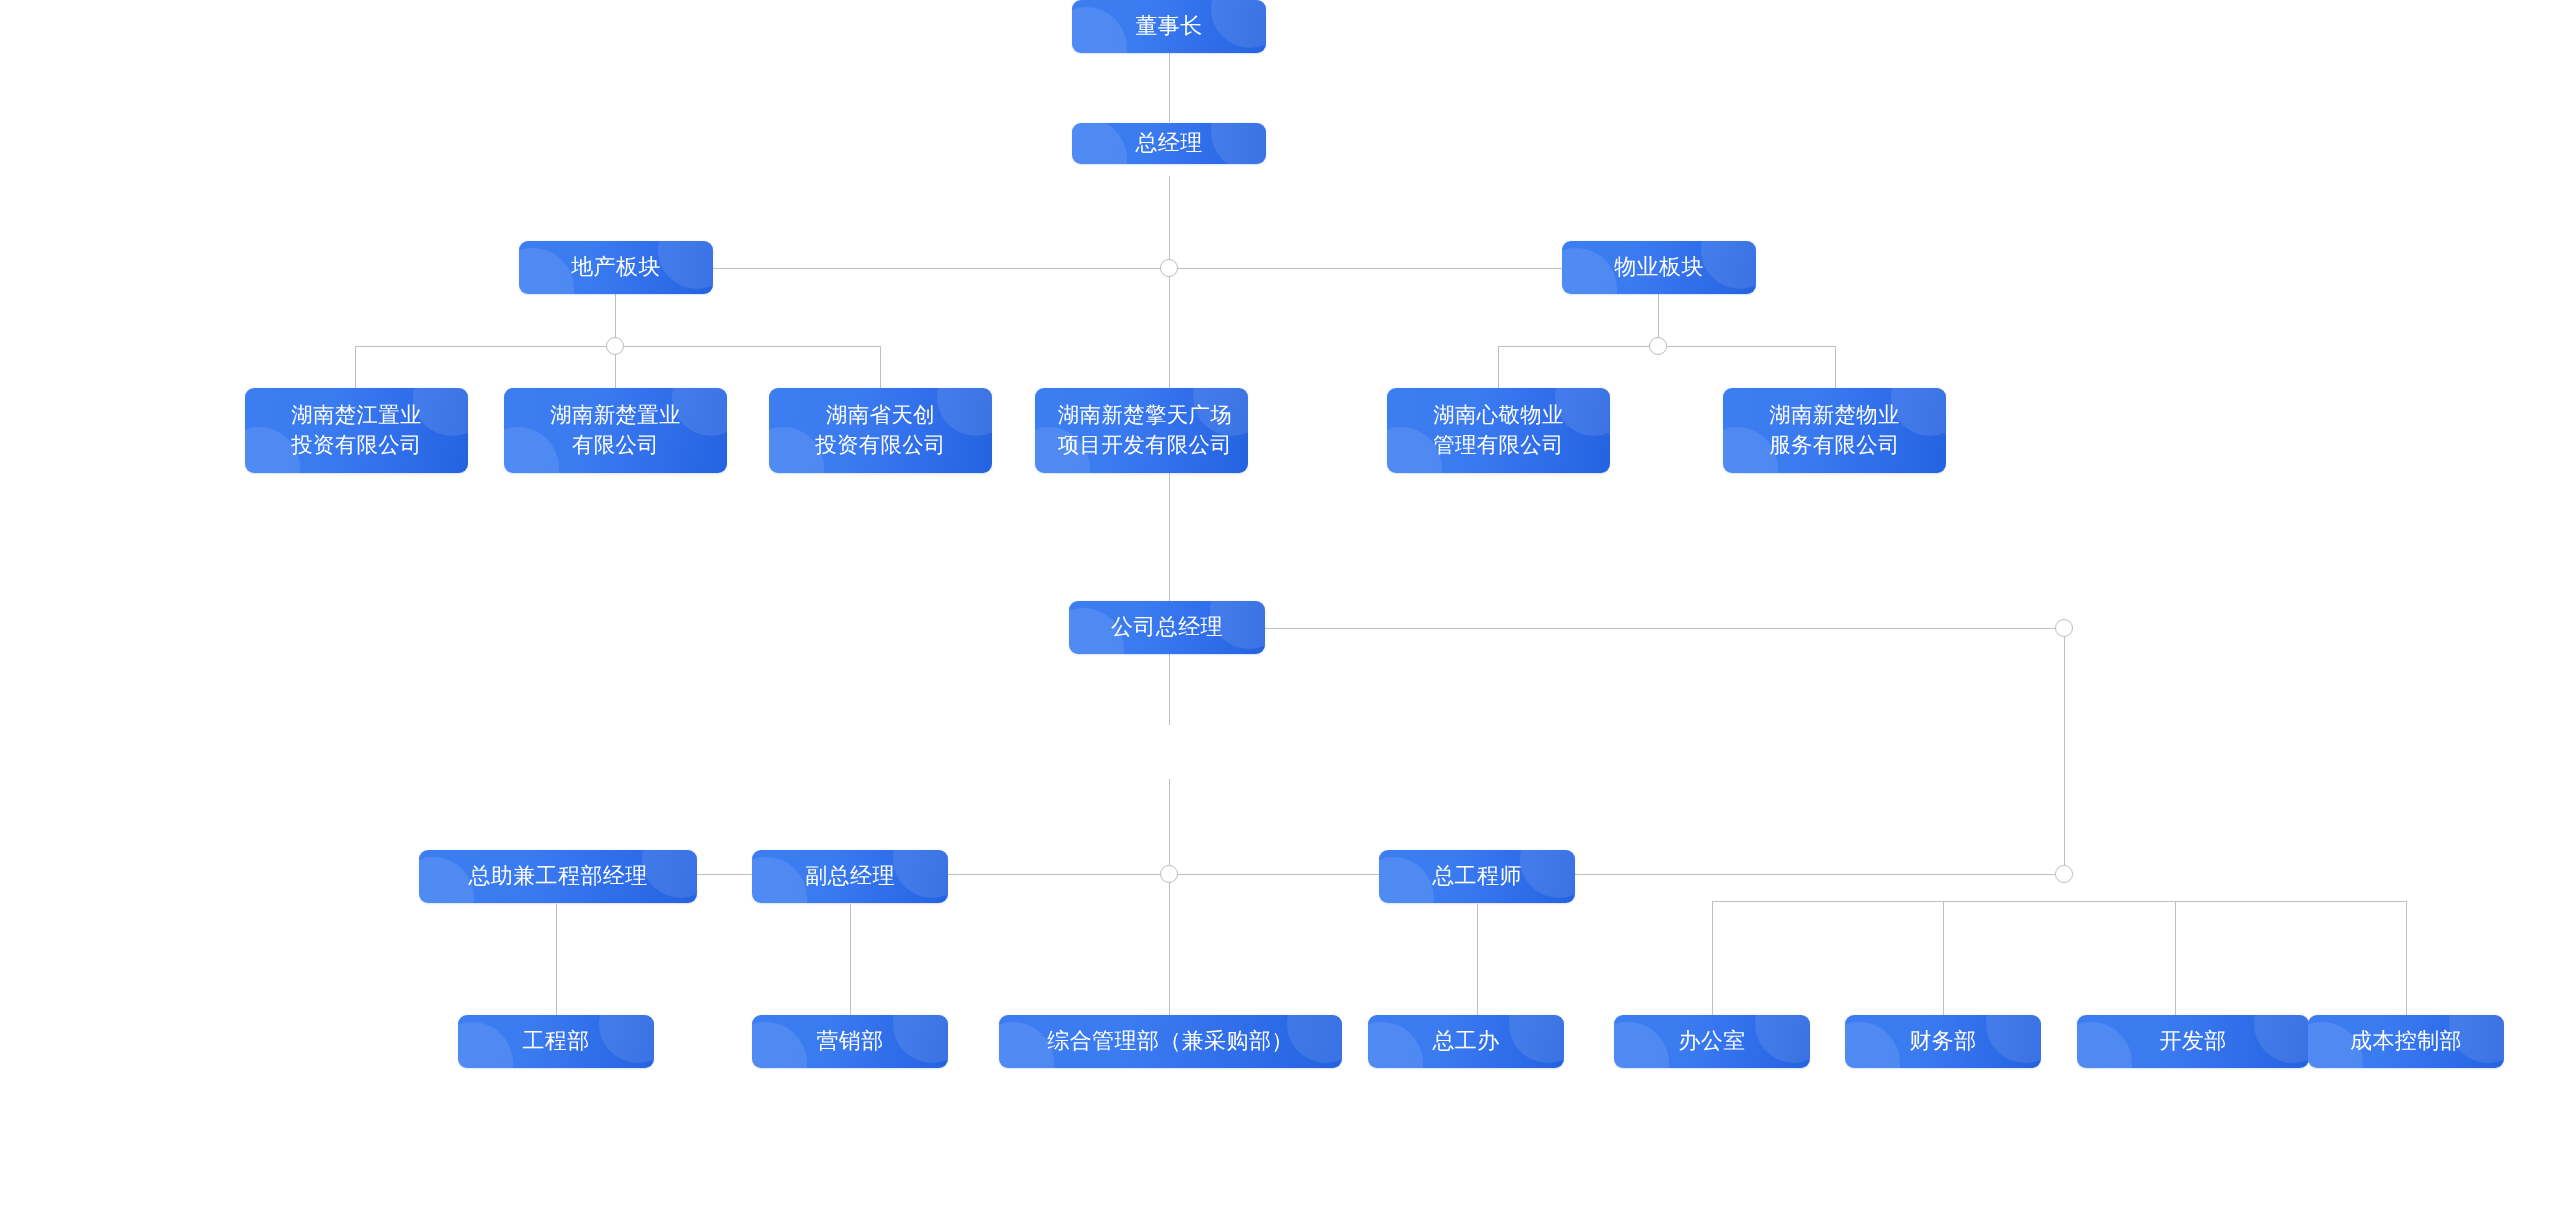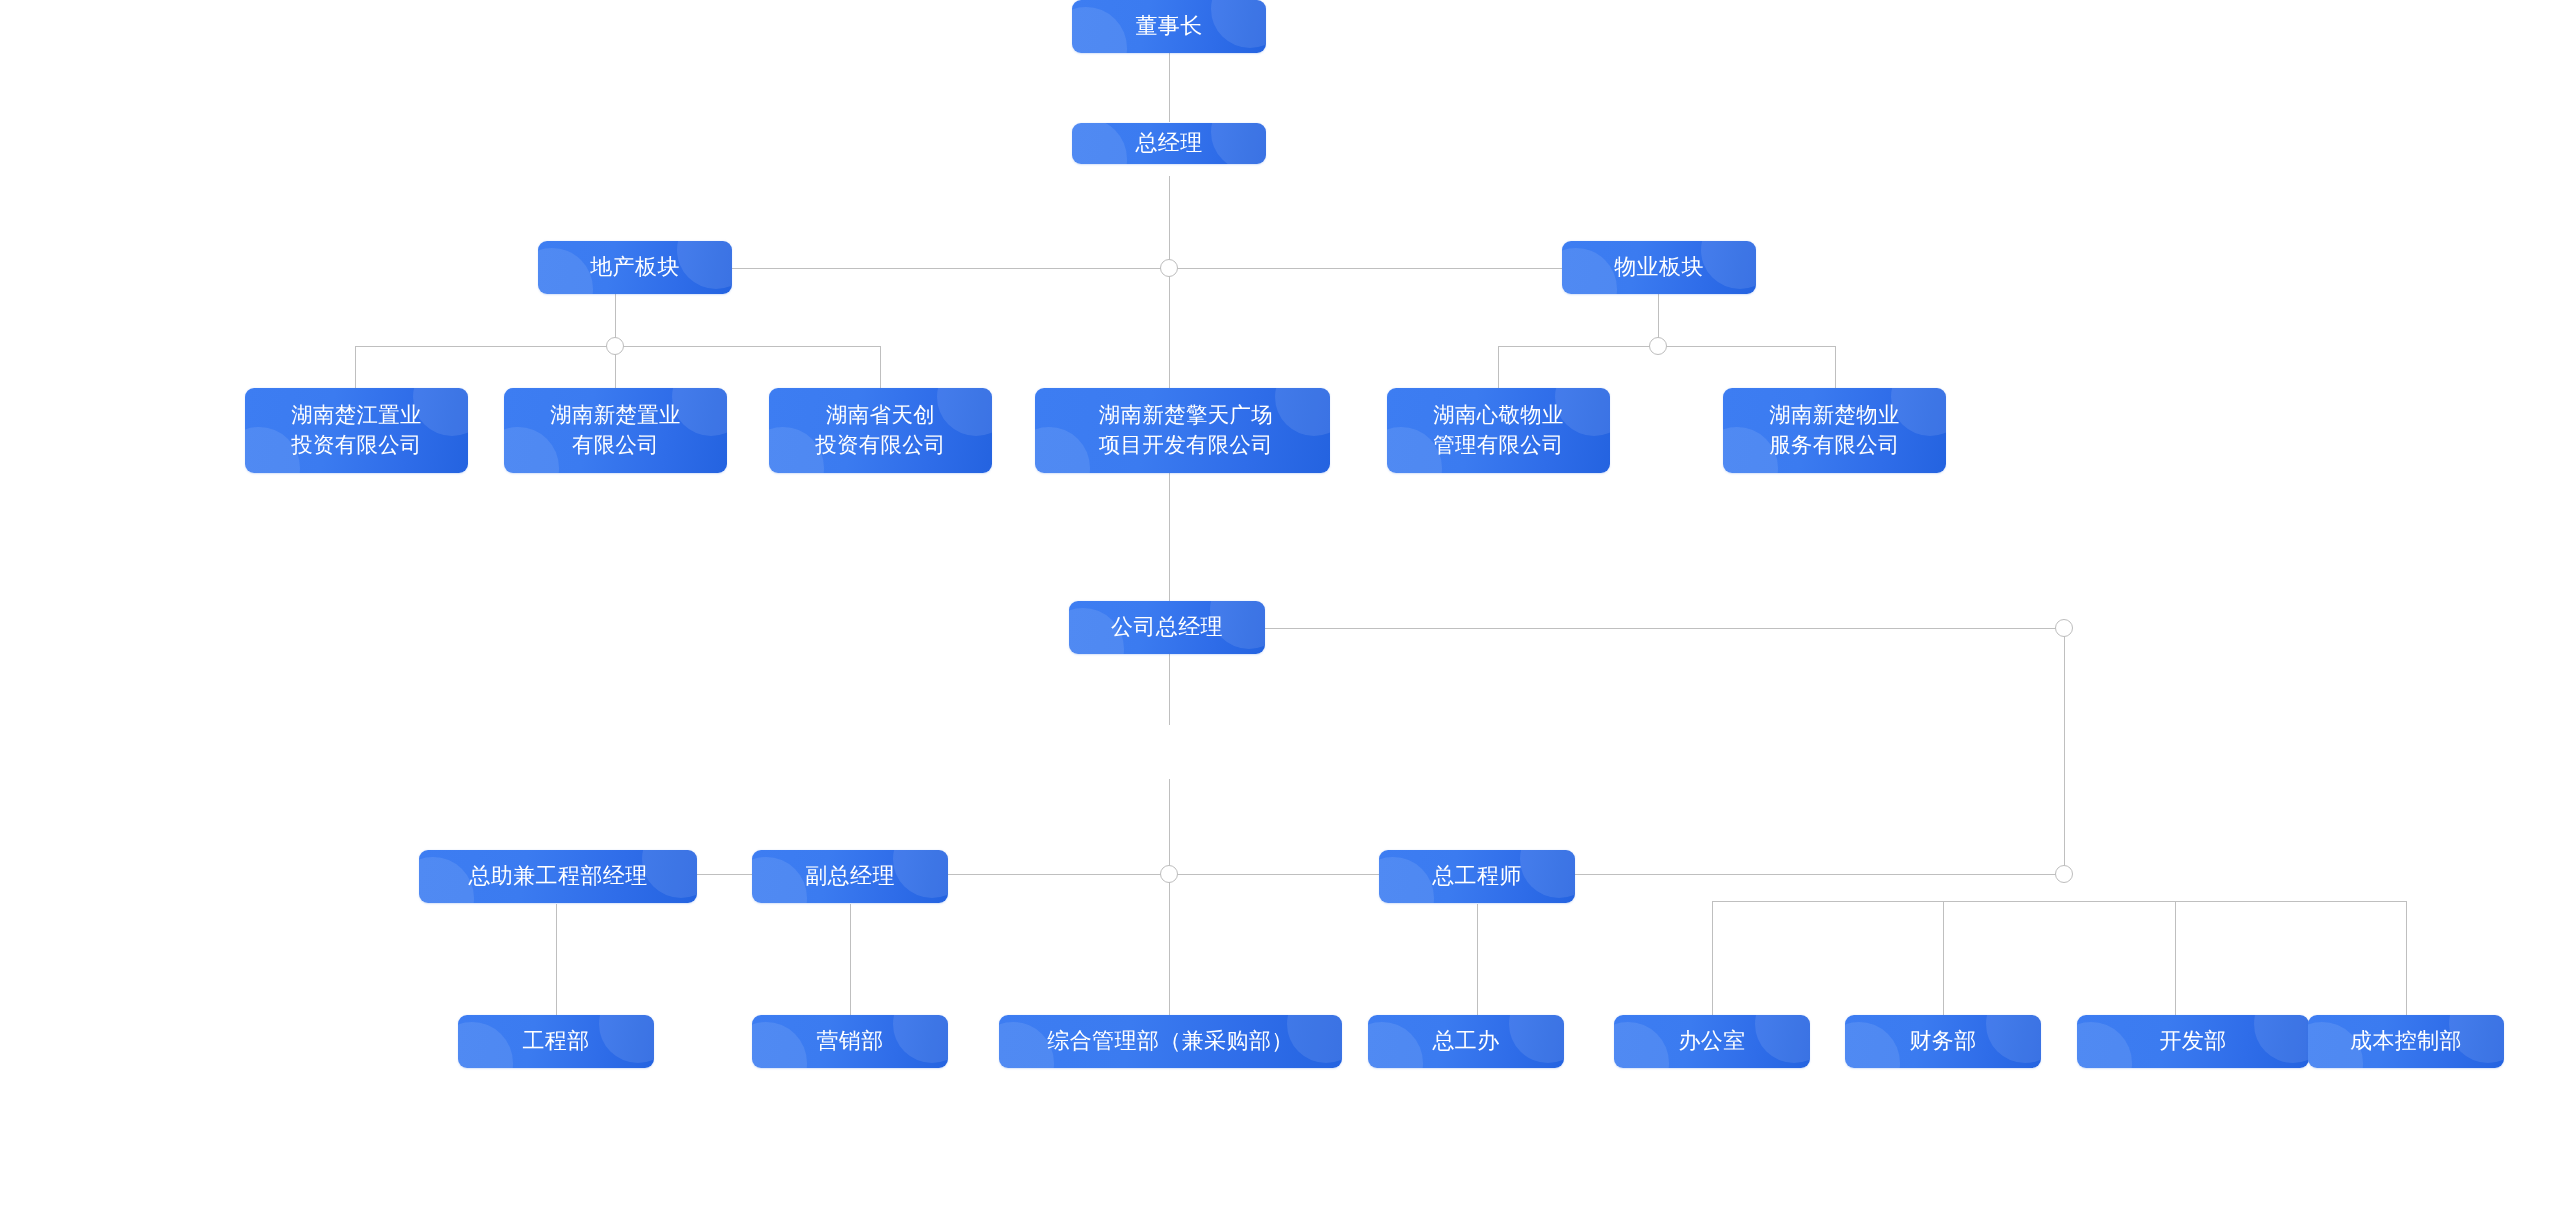--- a/index.html
+++ b/index.html
@@ -142,21 +142,21 @@
   <div class="line v" style="left:2386px; top:901px; height:114px;"></div>
 
   <div class="node" style="left:1052px; top:0px; width:194px; height:53px;">
     <span class="label">董事长</span>
   </div>
 
   <div class="node" style="left:1052px; top:123px; width:194px; height:41px;">
     <span class="label">总经理</span>
   </div>
 
-  <div class="node" style="left:518px; top:241px; width:194px; height:53px;">
+  <div class="node" style="left:499px; top:241px; width:194px; height:53px;">
     <span class="label">地产板块</span>
   </div>
 
   <div class="node" style="left:1542px; top:241px; width:194px; height:53px;">
     <span class="label">物业板块</span>
   </div>
 
   <div class="node two-line" style="left:225px; top:388px; width:223px; height:85px;">
     <span class="label">湖南楚江置业
 投资有限公司</span>
@@ -165,21 +165,21 @@
   <div class="node two-line" style="left:484px; top:388px; width:223px; height:85px;">
     <span class="label">湖南新楚置业
 有限公司</span>
   </div>
 
   <div class="node two-line" style="left:749px; top:388px; width:223px; height:85px;">
     <span class="label">湖南省天创
 投资有限公司</span>
   </div>
 
-  <div class="node two-line" style="left:1015px; top:388px; width:295px; height:85px;padding-left:7px;">
+  <div class="node two-line" style="left:1015px; top:388px; width:213px; height:85px;padding-left:7px;">
     <span class="label">湖南新楚擎天广场
 项目开发有限公司</span>
   </div>
 
   <div class="node two-line" style="left:1367px; top:388px; width:223px; height:85px;">
     <span class="label">湖南心敬物业
 管理有限公司</span>
   </div>
 
   <div class="node two-line" style="left:1703px; top:388px; width:223px; height:85px;">

